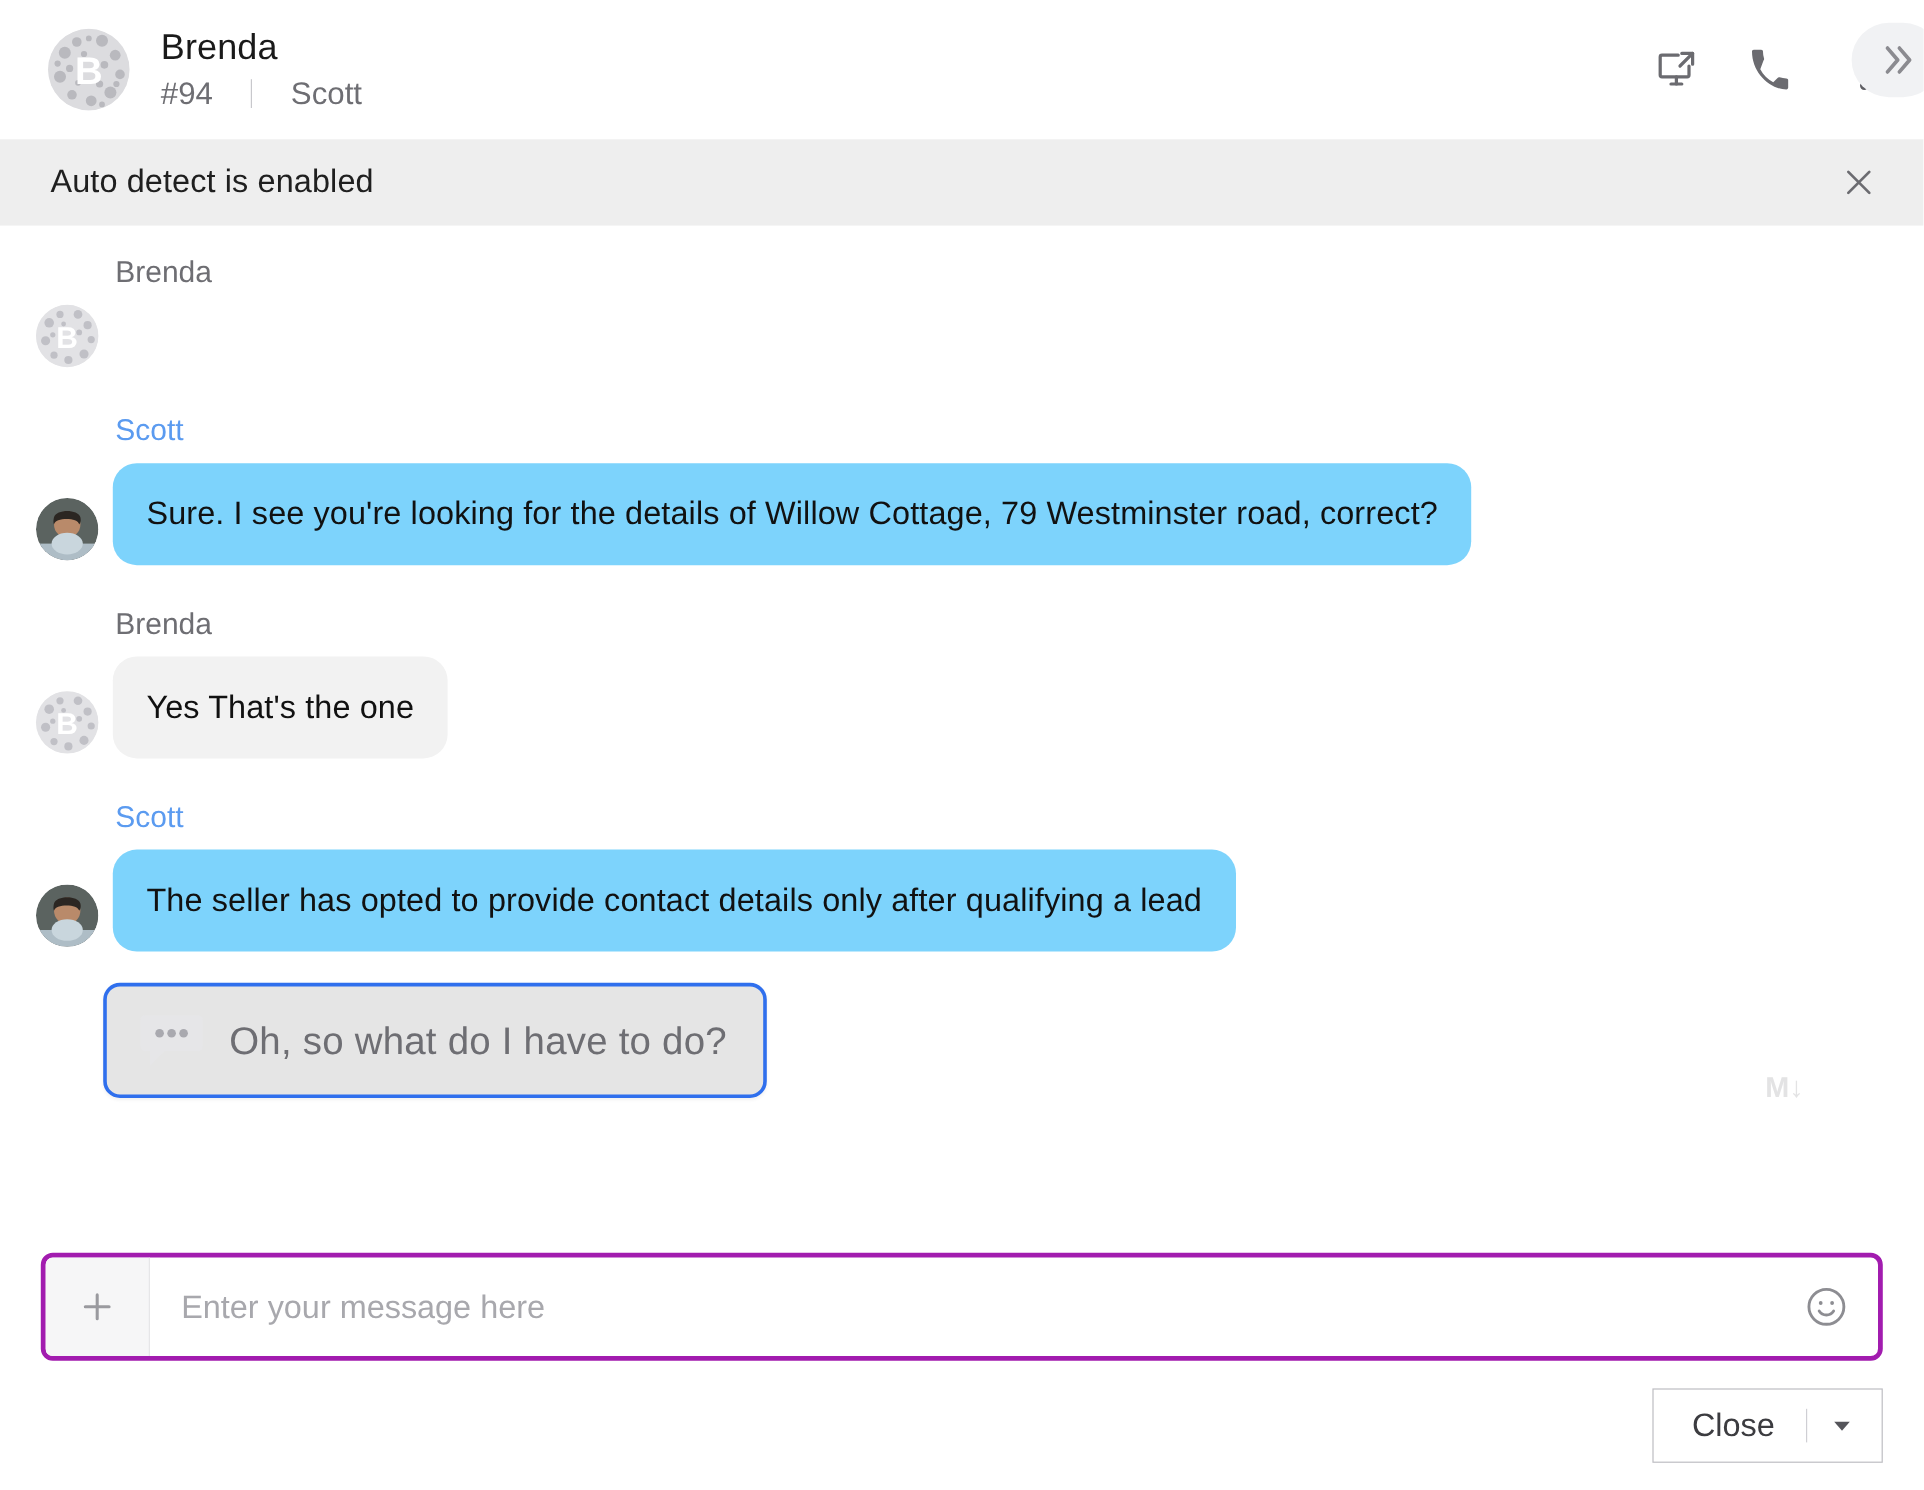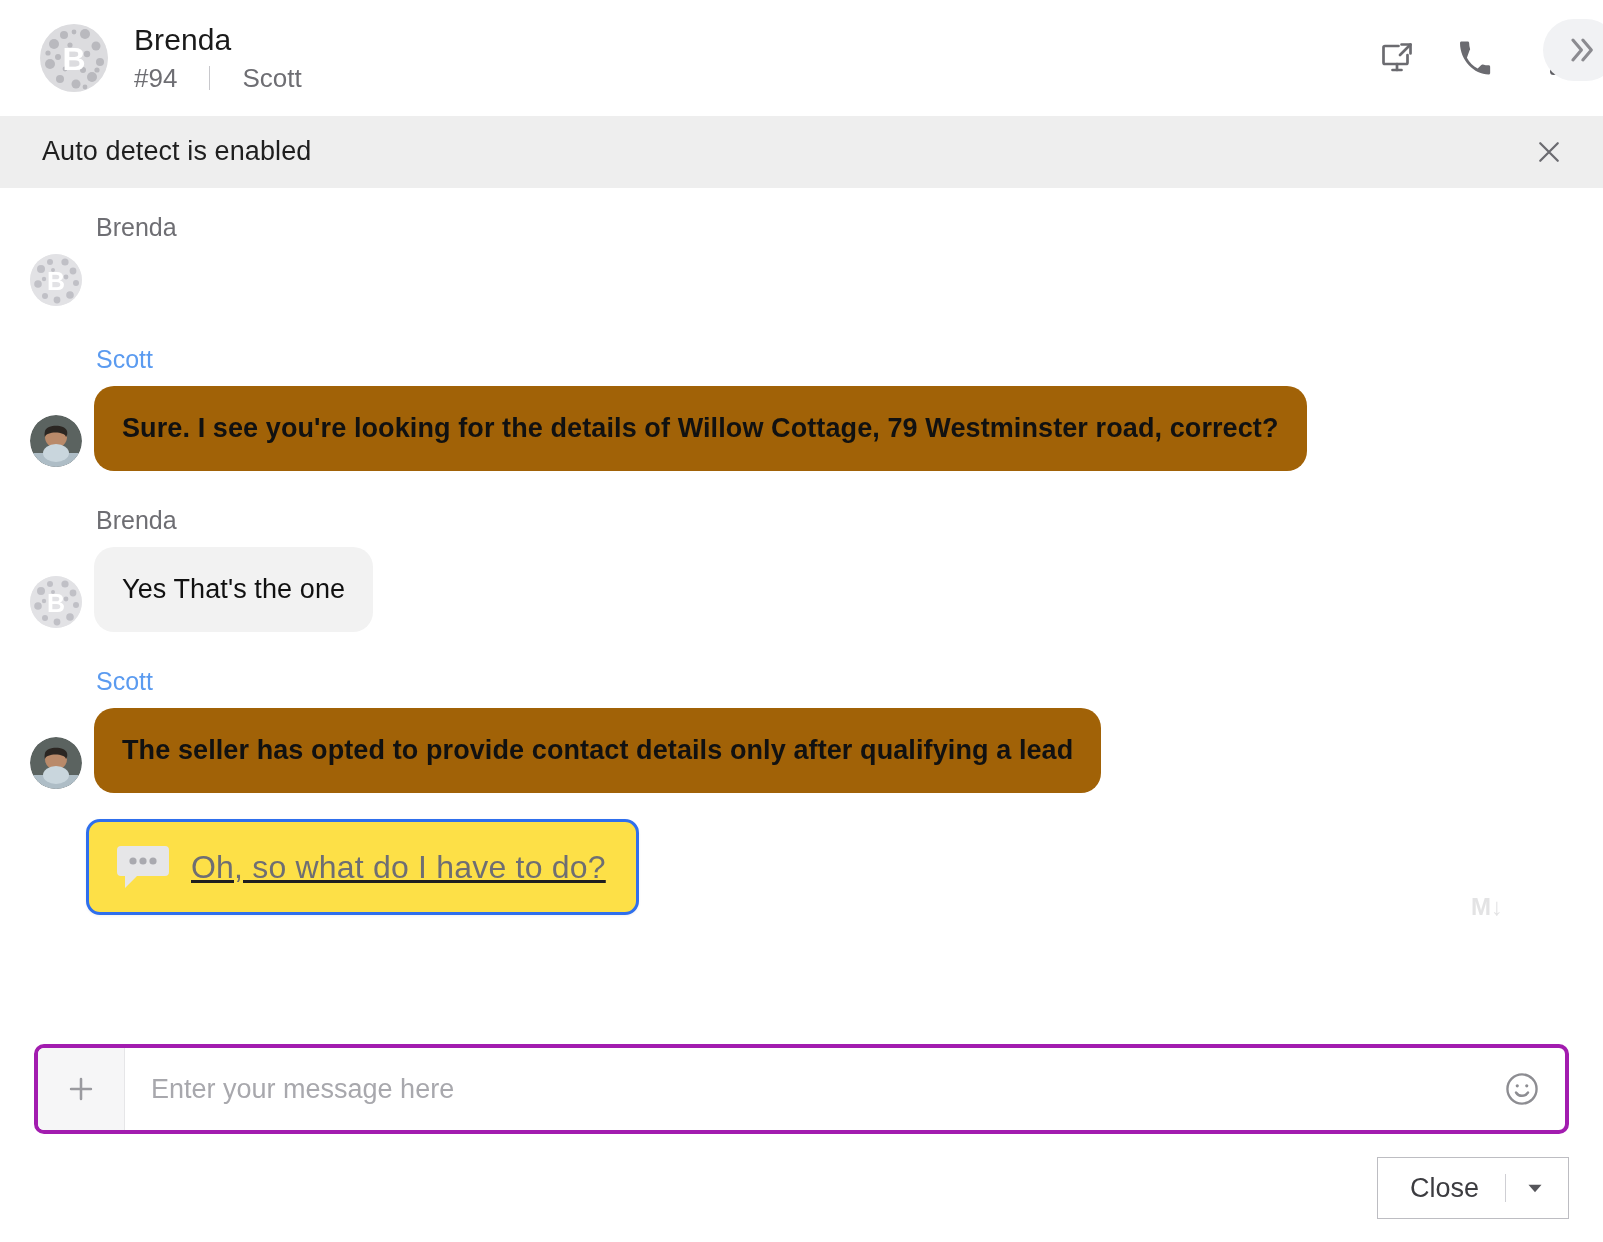--- a/index.html
+++ b/index.html
@@ -186,38 +186,37 @@
     border-radius: 20px;
     padding: 22px 28px;
     font-size: 27px;
     line-height: 41px;
     color: #111;
     letter-spacing: .1px;
     max-width: 1340px;
     box-sizing: border-box;
   }
   .bubble.visitor { background: #f2f2f2; }
-  .bubble.agent   { background: #a16207; font-weight: bold; }
+  .bubble.agent   { background: #7dd3fc; }
 
   
   .typing-wrap {
     margin-top: 26px;
     margin-left: 56px;
     position: relative;
   }
   .typing-box {
     display: inline-flex;
     align-items: center;
     gap: 20px;
     border: 3px solid #2f6fed;
     border-radius: 14px;
-    background: #fde047;
+    background: #e5e5e5;
     padding: 20px 30px 20px 26px;
     box-shadow: 0 1px 3px rgba(0,0,0,.06);
-    text-decoration: underline;
   }
   .typing-bubble-icon {
     width: 56px;
     height: 50px;
     position: relative;
     flex: 0 0 56px;
   }
   .typing-text {
     font-size: 32px;
     line-height: 38px;

